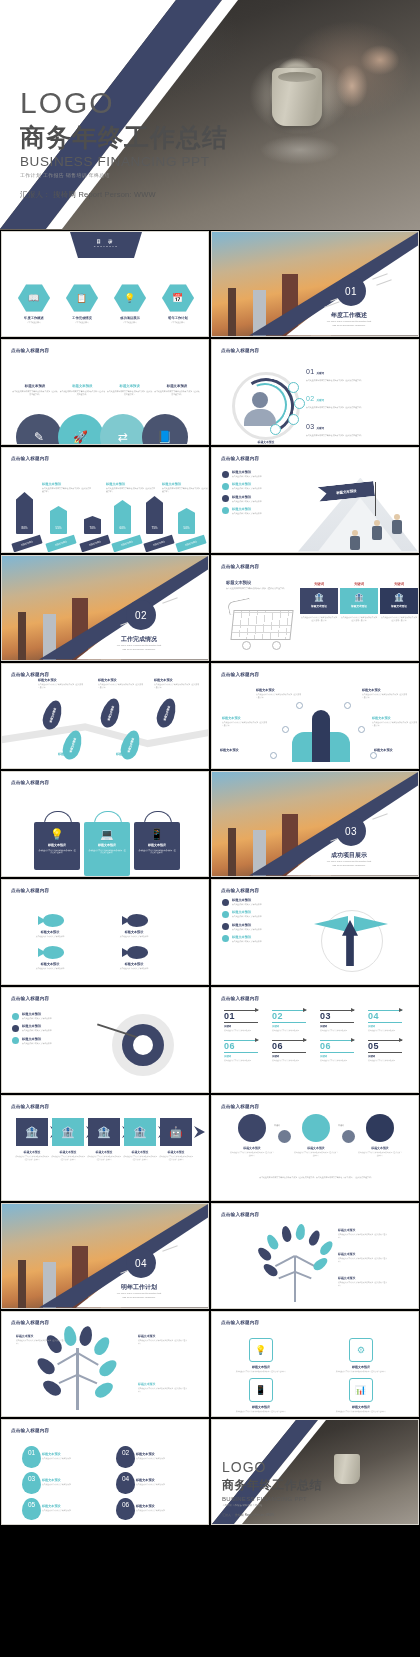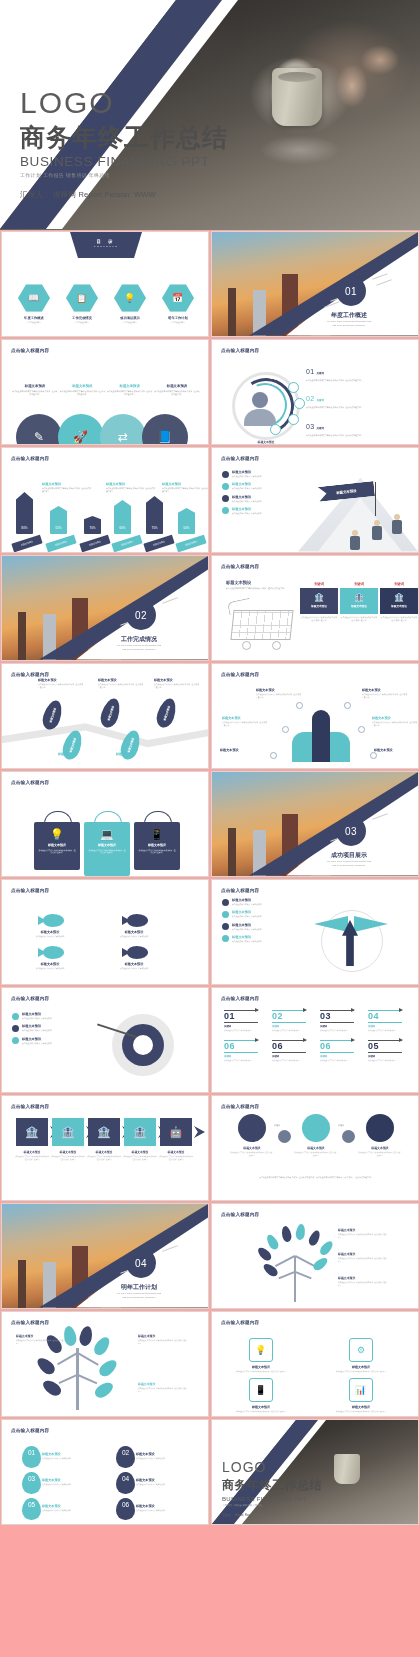--- a/index.html
+++ b/index.html
@@ -1,17 +1,17 @@
 <!DOCTYPE html>
 <html><head>
 <meta charset="utf-8">
 <style>
   html,body{margin:0;padding:0;background:#fff;}
   body{width:420px;font-family:"Liberation Sans","DejaVu Sans",sans-serif;-webkit-font-smoothing:antialiased;}
-  .page{width:420px;height:1657px;position:relative;overflow:hidden;background:#fca5a5;}
+  .page{width:420px;height:1657px;position:relative;overflow:hidden;background:#000000;}
 
   
   .hero{position:relative;width:420px;height:230px;overflow:hidden;background:#fff;}
   .hero-photo{position:absolute;inset:0;
     background:
       radial-gradient(ellipse 70px 55px at 300px 95px, rgba(196,190,176,.95), rgba(150,145,133,0) 72%),
       radial-gradient(ellipse 90px 70px at 350px 70px, rgba(140,120,105,.75), rgba(90,78,70,0) 70%),
       radial-gradient(ellipse 120px 80px at 150px 40px, rgba(70,68,66,.9), rgba(40,38,36,0) 75%),
       linear-gradient(160deg,#2a2826 0%,#3a3734 28%,#57524c 52%,#7d766c 74%,#9a938a 100%);
   }

